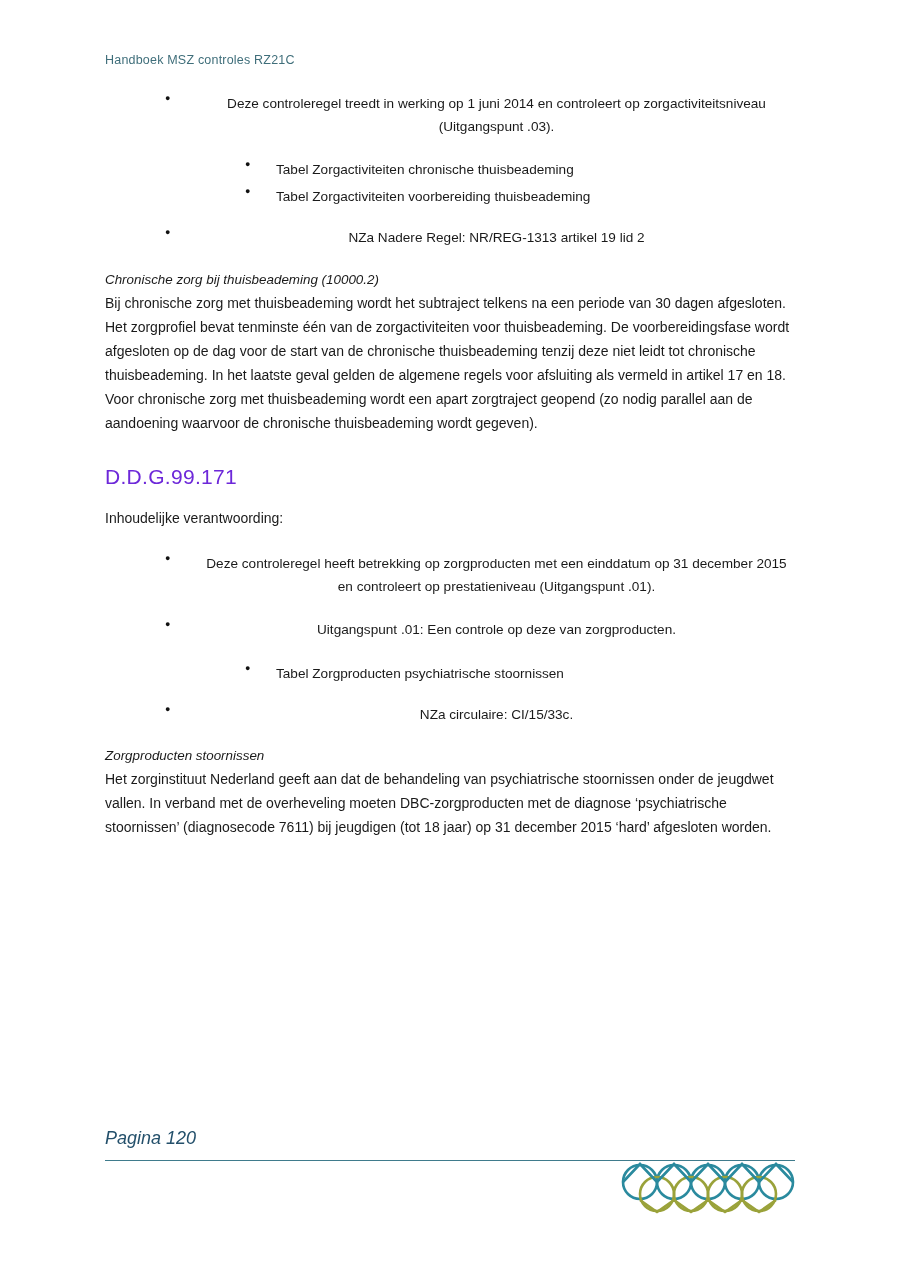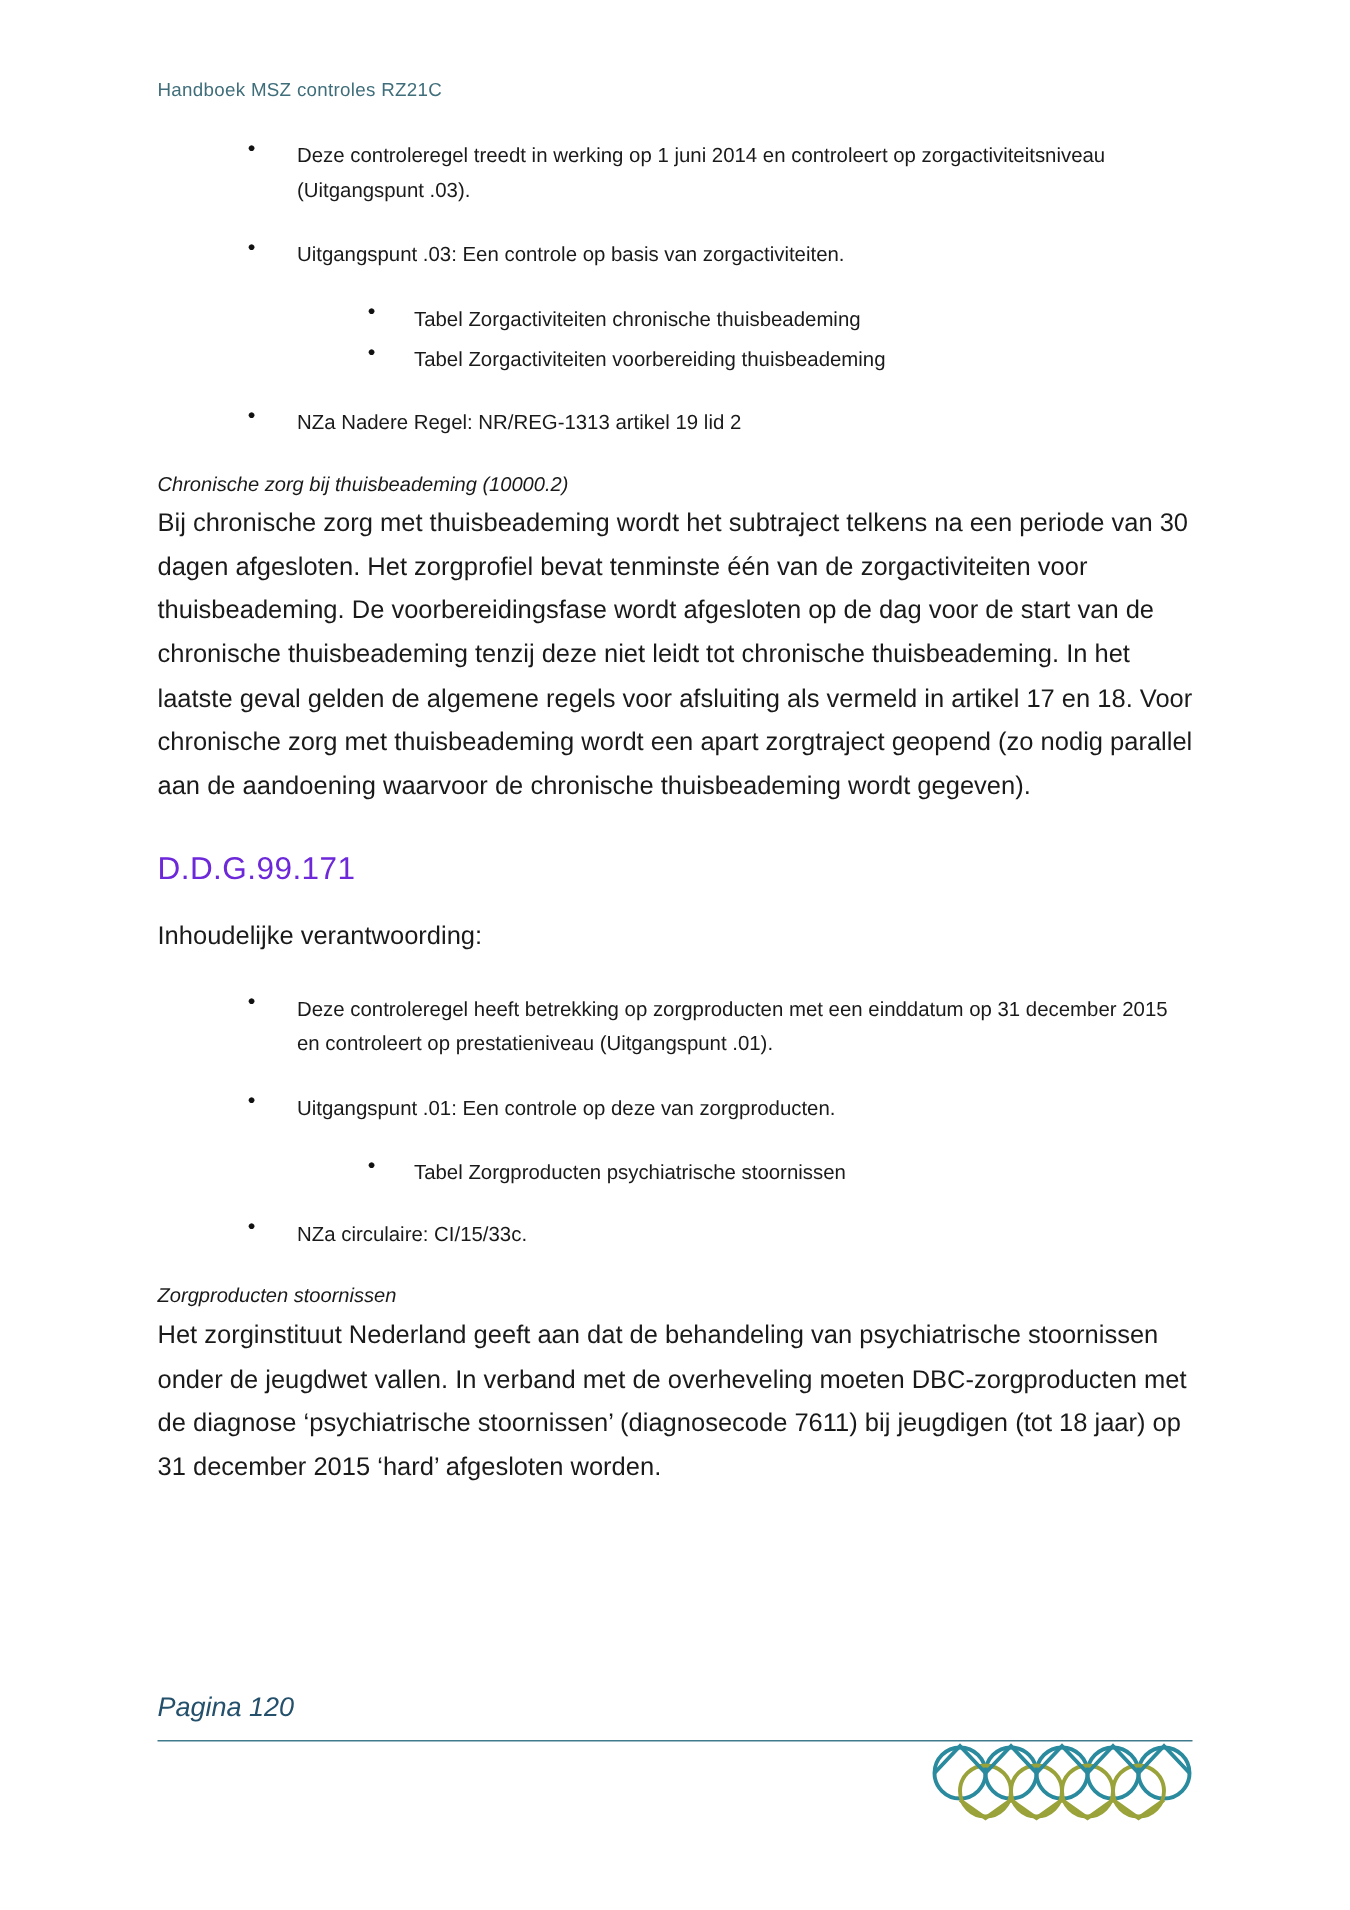--- a/index.html
+++ b/index.html
@@ -30,21 +30,21 @@
     color: #3f6e7a;
     letter-spacing: 0.2px;
   }
   .content {
     position: absolute;
     left: 105px;
     top: 92px;
     width: 690px;
   }
   p, li, div.para {
-    font-size: 17px;
+    font-size: 14px;
     line-height: 1.72;
     color: #1a1a1a;
   }
   ul {
     margin: 0;
     padding: 0;
     list-style: none;
   }
   li.bullet {
     position: relative;
@@ -56,20 +56,21 @@
   li.bullet::before {
     content: "\25CF";
     position: absolute;
     left: 60px;
     top: -1px;
     font-size: 9px;
     color: #111;
   }
   ul.level1 {
     margin-left: 0;
+    text-align: center;
   }
   ul.level1 > li.bullet {
     padding-left: 93px;
   }
   ul.level2 {
     margin: 0 0 18px 0;
   }
   ul.level2 > li.bullet {
     padding-left: 171px;
     margin-bottom: 4px;
@@ -122,21 +123,20 @@
 <body>
 
 <div class="page">
 
   <div class="header-text">Handboek MSZ controles RZ21C</div>
 
   <div class="content">
 
     <ul class="level1">
       <li class="bullet">Deze controleregel treedt in werking op 1 juni 2014 en controleert op zorgactiviteitsniveau (Uitgangspunt .03).</li>
-      <li class="bullet">Uitgangspunt .03: Een controle op basis van zorgactiviteiten.</li>
     </ul>
 
     <ul class="level2">
       <li class="bullet">Tabel Zorgactiviteiten chronische thuisbeademing</li>
       <li class="bullet">Tabel Zorgactiviteiten voorbereiding thuisbeademing</li>
     </ul>
 
     <ul class="level1">
       <li class="bullet">NZa Nadere Regel: NR/REG-1313 artikel 19 lid 2</li>
     </ul>

